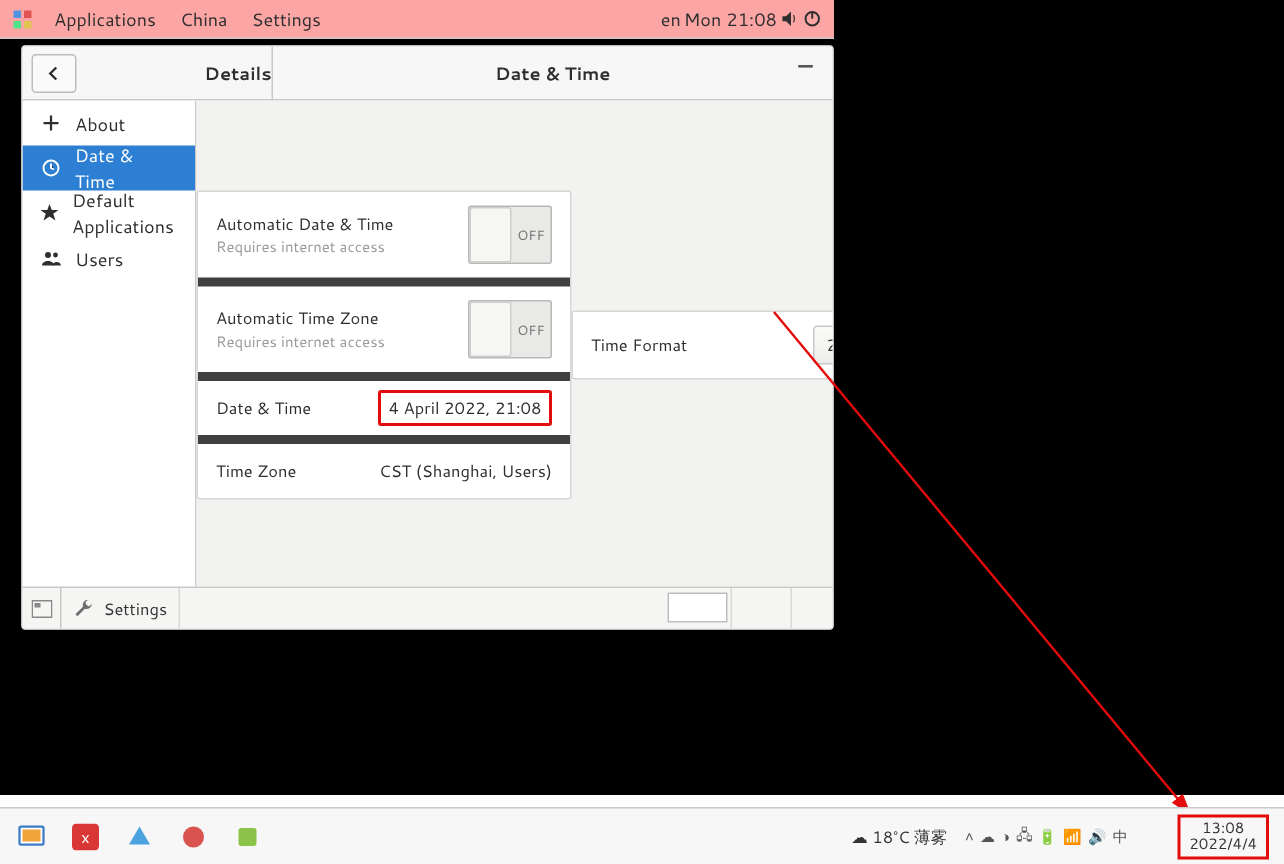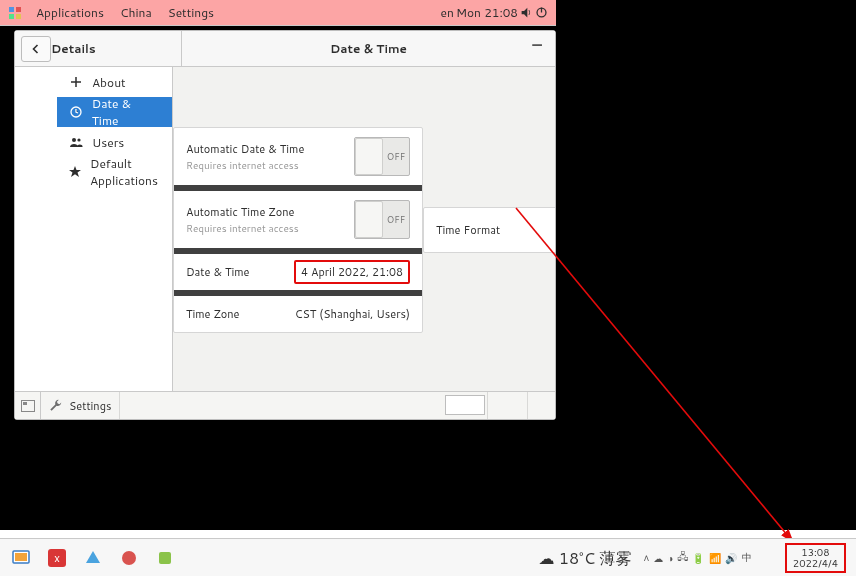--- a/index.html
+++ b/index.html
@@ -15,27 +15,27 @@
 .panel .spacer { flex: 1; }
 .panel .tray { display: flex; align-items: center; gap: 2px; padding-right: 8px; }
 .panel .tray span { font-size: 12px; }
 .panel svg { display: block; }
 
 
 .window { position: absolute; top: 30px; left: 14px; width: 542px; height: 390px; background: #fff; border: 1px solid #bdbdbd; border-radius: 3px; box-shadow: 0 2px 6px rgba(0,0,0,.2); display: flex; flex-direction: column; }
 .titlebar { height: 36px; display: flex; align-items: stretch; border-bottom: 1px solid #c9c9c9; background: #f7f7f7; }
 .tb-left { width: 167px; display: flex; align-items: center; border-right: 1px solid #c9c9c9; }
 .tb-back { width: 30px; height: 26px; margin-left: 6px; border: 1px solid #bdbdbd; border-radius: 3px; background: #fafafa; display: flex; align-items: center; justify-content: center; cursor: pointer; }
-.tb-title-l { flex: 1; text-align: left; font-size: 12px; font-weight: bold; color: #2e2e2e; }
+.tb-title-l { flex: 1; text-align: right; font-size: 12px; font-weight: bold; color: #2e2e2e; }
 .tb-right { flex: 1; display: flex; align-items: center; position: relative; }
 .tb-title-r { flex: 1; text-align: center; font-size: 12px; font-weight: bold; color: #2e2e2e; }
 .tb-min { position: absolute; right: 6px; width: 24px; height: 24px; display: flex; align-items: flex-end; justify-content: center; cursor: pointer; font-weight: bold; color: #555; padding-bottom: 6px; }
 
 .winbody { flex: 1; display: flex; overflow: hidden; }
-.sidebar { width: 167px; border-right: 1px solid #c9c9c9; background: #fff; padding-left: 42px; }
+.sidebar { width: 167px; border-right: 1px solid #c9c9c9; background: #fff; }
 .side-item { height: 30px; display: flex; align-items: center; gap: 9px; padding: 0 12px; font-size: 12px; color: #2e2e2e; cursor: pointer; }
 .side-item.active { background: #2d7fd3; color: #fff; }
 .side-item .ic { width: 14px; height: 14px; display: flex; align-items: center; justify-content: center; }
 
 .content { flex: 1; background: #f2f2f0; display: flex; flex-direction: row; align-items: center; padding-top: 24px; }
 .card { width: 250px; background: #fff; border: 1px solid #d6d6d6; border-radius: 2px; margin-bottom: 22px; }
 .row { min-height: 42px; padding: 9px 12px; display: flex; align-items: center; border-top: 6px solid #404040; font-size: 11px; color: #2e2e2e; }
 .row:first-child { border-top: none; }
 .row .rl { flex: 1; }
 .row .rl .sub { font-size: 10px; color: #9a9a9a; margin-top: 1px; }
@@ -56,21 +56,21 @@
 .footer .right { margin-left: auto; display: flex; }
 .footer .pad { width: 40px; border-left: 1px solid #d9d9d7; }
 
 
 .arrow-svg { position: absolute; top: 192px; left: 420px; width: 420px; height: 370px; pointer-events: none; }
 
 
 .hostbar { position: absolute; left: 0; bottom: 0; width: 856px; height: 38px; background: #f7f7f7; border-top: 1px solid #c9c9c9; display: flex; align-items: center; }
 .hostbar .hicon { width: 30px; height: 30px; margin-left: 6px; border-radius: 3px; display: flex; align-items: center; justify-content: center; cursor: pointer; }
 .hostbar .hspacer { flex: 1; }
-.hostbar .weather { font-size: 16px; color: #333; margin-right: 12px; text-align: center; }
+.hostbar .weather { font-size: 11px; color: #333; margin-right: 12px; text-align: center; }
 .hostbar .sys { display: flex; align-items: center; gap: 4px; font-size: 10px; color: #555; margin-right: 4px; }
 .hostbar .clock { border: 2px solid #e30b0b; padding: 2px 6px; font-size: 10px; color: #333; line-height: 1.1; text-align: center; margin-right: 10px; margin-left: 29px; }
 </style>
 </head>
 <body>
 
 <div class="desktop"></div>
 
 <div class="panel">
   <span class="logo">
@@ -133,36 +133,36 @@
         <span class="ic">
             <svg width="12" height="12" viewBox="0 0 12 12">
               <circle cx="6" cy="6" r="5" stroke="#fff" fill="none" stroke-width="1.3"></circle>
               <path stroke="#fff" stroke-width="1.3" d="M6 3v3l2 1"></path>
             </svg>
           </span>
         <span>Date &amp; Time</span>
       </div>
       <div class="side-item">
         <span class="ic">
+            <svg width="12" height="12" viewBox="0 0 12 12">
+              <path fill="#2e2e2e" d="M6 0l1.5 4H12L8.5 6.5 10 11 6 8.3 2 11l1.5-4.5L0 4h4.5z"></path>
+            </svg>
+          </span>
+        <span>Default Applications</span>
+      </div>
+      <div class="side-item">
+        <span class="ic">
             <svg width="13" height="12" viewBox="0 0 13 12">
               <circle cx="4" cy="4" r="2" fill="#2e2e2e"></circle>
               <path fill="#2e2e2e" d="M0 11c0-2 2-3 4-3s4 1 4 3z"></path>
               <circle cx="9" cy="4" r="1.6" fill="#2e2e2e"></circle>
               <path fill="#2e2e2e" d="M7 11c0-1.6 1.3-2.4 2.8-2.4s2.8.8 2.8 2.4z"></path>
             </svg>
           </span>
         <span>Users</span>
-      </div>
-      <div class="side-item">
-        <span class="ic">
-            <svg width="12" height="12" viewBox="0 0 12 12">
-              <path fill="#2e2e2e" d="M6 0l1.5 4H12L8.5 6.5 10 11 6 8.3 2 11l1.5-4.5L0 4h4.5z"></path>
-            </svg>
-          </span>
-        <span>Default Applications</span>
       </div>
     </div>
 
     <div class="content">
       <div class="card">
         <div class="row">
           <div class="rl">
             <div>Automatic Date &amp; Time</div>
             <div class="sub">Requires internet access</div>
           </div>

